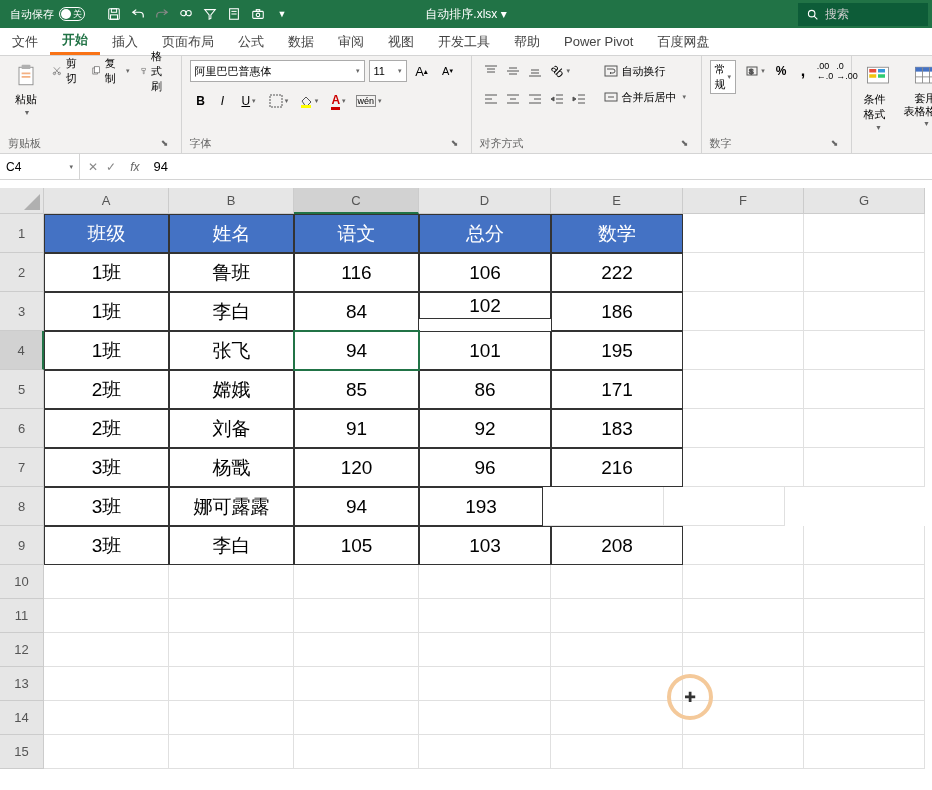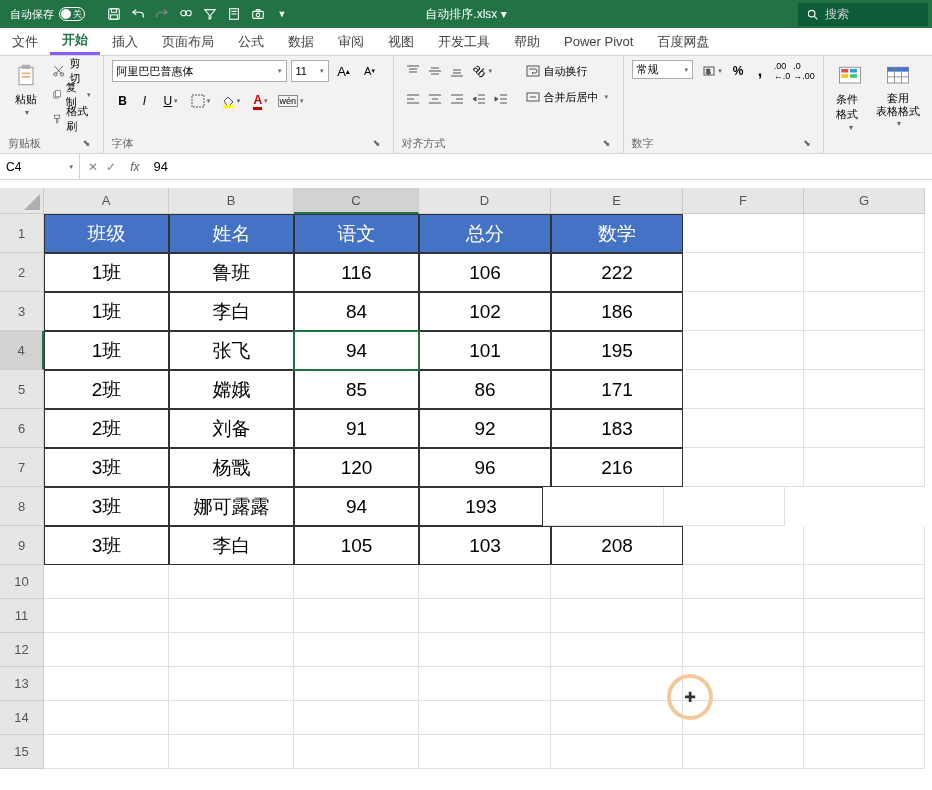--- a/index.html
+++ b/index.html
@@ -14,32 +14,32 @@
     .qat { display: flex; align-items: center; gap: 2px; padding: 0 8px; }
     .qat-btn { width: 22px; height: 22px; display: flex; align-items: center; justify-content: center; cursor: pointer; }
     .qat-btn svg { width: 14px; height: 14px; }
     .filename { position: absolute; left: 50%; transform: translateX(-50%); font-size: 12px; }
     .search-box { margin-left: auto; background: #0d5c38; padding: 3px 8px; display: flex; align-items: center; gap: 6px; min-width: 130px; margin-right: 4px; }
     .search-box svg { width: 13px; height: 13px; }
     
     
     .ribbon-tabs { height: 28px; display: flex; align-items: center; border-bottom: 1px solid #d4d4d4; font-size: 13px; }
     .tab { padding: 0 12px; height: 100%; display: flex; align-items: center; cursor: pointer; color: #444; }
-    .tab.active { border-bottom: 3px solid #8b5cf6; color: #217346; font-weight: bold; }
+    .tab.active { border-bottom: 3px solid #f97316; color: #217346; font-weight: bold; }
     
     
     .ribbon { height: 98px; display: flex; border-bottom: 1px solid #d4d4d4; background: #f3f2f1; }
     .group { border-right: 1px solid #d4d4d4; padding: 4px 8px 2px 8px; display: flex; flex-direction: column; position: relative; }
     .group-body { flex: 1; display: flex; align-items: flex-start; gap: 4px; }
     .group-label { font-size: 11px; color: #666; padding-top: 2px; position: relative; }
     .dlg-launcher { position: absolute; right: 2px; bottom: 2px; width: 12px; height: 12px; font-size: 9px; color: #666; cursor: pointer; display: flex; align-items: center; justify-content: center; }
     
     .big-btn { display: flex; flex-direction: column; align-items: center; justify-content: center; padding: 2px 4px; cursor: pointer; font-size: 11px; gap: 2px; }
     .big-btn svg { width: 28px; height: 28px; }
-    .small-row { display: flex; flex-direction: column; gap: 2px; }
+    .small-row { display: flex; flex-direction: row; gap: 2px; }
     .small-btn { display: flex; align-items: center; gap: 4px; font-size: 11px; cursor: pointer; padding: 2px 4px; height: 22px; }
     .icon-btn { width: 22px; height: 22px; display: inline-flex; align-items: center; justify-content: center; cursor: pointer; font-size: 12px; }
     .icon-btn.wide { width: 30px; }
     .combo { border: 1px solid #ababab; background: #fff; font-size: 11px; padding: 1px 4px; display: flex; align-items: center; justify-content: space-between; }
     .font-row { display: flex; gap: 4px; margin-bottom: 4px; }
     .btn-row { display: flex; gap: 0px; }
     .dd-arrow { font-size: 7px; color: #666; margin-left: 2px; }
     
     
     .formula-bar { height: 26px; border-bottom: 1px solid #d4d4d4; display: flex; align-items: center; background: #fff; }
@@ -424,21 +424,21 @@
       <div class="cell data-cell" style="position:relative;width:132px;height:39px">106</div>
       <div class="cell data-cell" style="position:relative;width:132px;height:39px">222</div>
       <div class="cell" style="position:relative;width:121px;height:39px"></div>
       <div class="cell" style="position:relative;width:121px;height:39px"></div>
     </div>
     <div style="display:flex">
       <div class="row-h" style="height:39px">3</div>
       <div class="cell data-cell" style="position:relative;width:125px;height:39px">1班</div>
       <div class="cell data-cell" style="position:relative;width:125px;height:39px">李白</div>
       <div class="cell data-cell" style="position:relative;width:125px;height:39px">84</div>
-      <div class="cell data-cell" style="position:relative;width:132px;height:39px">102</div>
+      <div class="cell data-cell" style="position:relative;width:132px;height:27px">102</div>
       <div class="cell data-cell" style="position:relative;width:132px;height:39px">186</div>
       <div class="cell" style="position:relative;width:121px;height:39px"></div>
       <div class="cell" style="position:relative;width:121px;height:39px"></div>
     </div>
     <div style="display:flex">
       <div class="row-h sel" style="height:39px">4</div>
       <div class="cell data-cell" style="position:relative;width:125px;height:39px">1班</div>
       <div class="cell data-cell" style="position:relative;width:125px;height:39px">张飞</div>
       <div class="cell data-cell selected-cell" style="position:relative;width:125px;height:39px">94</div>
       <div class="cell data-cell" style="position:relative;width:132px;height:39px">101</div>

